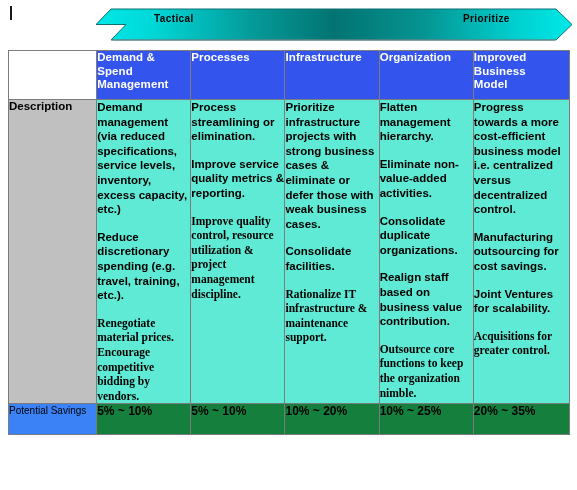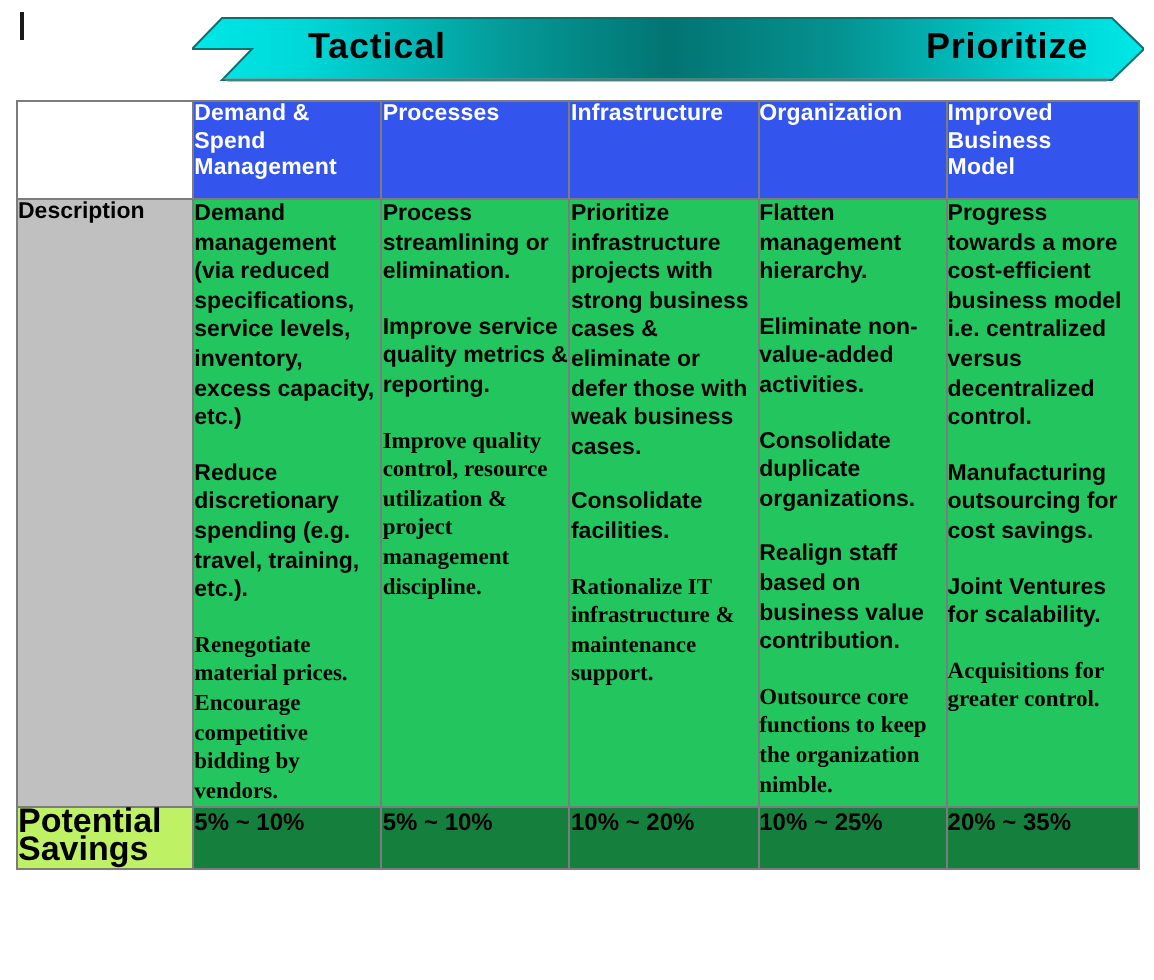--- a/index.html
+++ b/index.html
@@ -38,21 +38,21 @@
     left: 96px;
     top: 8px;
     width: 476px;
     height: 33px;
   }
   #banner-arrow svg { display: block; }
 
   .banner-label {
     position: absolute;
     top: 13px;
-    font-size: 18px;
+    font-size: 10px;
     font-weight: bold;
     color: #000000;
     letter-spacing: 0.4px;
     white-space: nowrap;
     text-align: right;
   }
   #banner-label-tactical { left: 154px; }
   #banner-label-strategic { left: 463px; }
 
   
@@ -95,39 +95,39 @@
   .desc-label {
     background: #c0c0c0;
     color: #000000;
     font-size: 11.5px;
     font-weight: bold;
     vertical-align: middle;
     text-align: left;
     padding-left: 7px;
   }
   .desc-cell {
-    background: #22c55e;
+    background: #5eead4;
     color: #000000;
     font-size: 11.5px;
     font-weight: bold;
     line-height: 14.6px;
     padding: 7px 5px 6px 7px;
     vertical-align: top;
   }
   .desc-cell p {
     margin: 0 0 13px 0;
   }
   .desc-cell p:last-child { margin-bottom: 0; font-family: Liberation Serif, serif; }
 
   
   .sav-label {
-    background: #bef264;
-    color: #000000;
-    font-size: 17px;
-    font-weight: bold;
+    background: #3b82f6;
+    color: #000000;
+    font-size: 10px;
+    font-weight: normal;
     line-height: 13.5px;
     padding: 5px 0 5px 7px;
     vertical-align: middle;
     height: 30px;
   }
   .sav-cell {
     background: #15803d;
     color: #000000;
     font-size: 12px;
     font-weight: bold;

